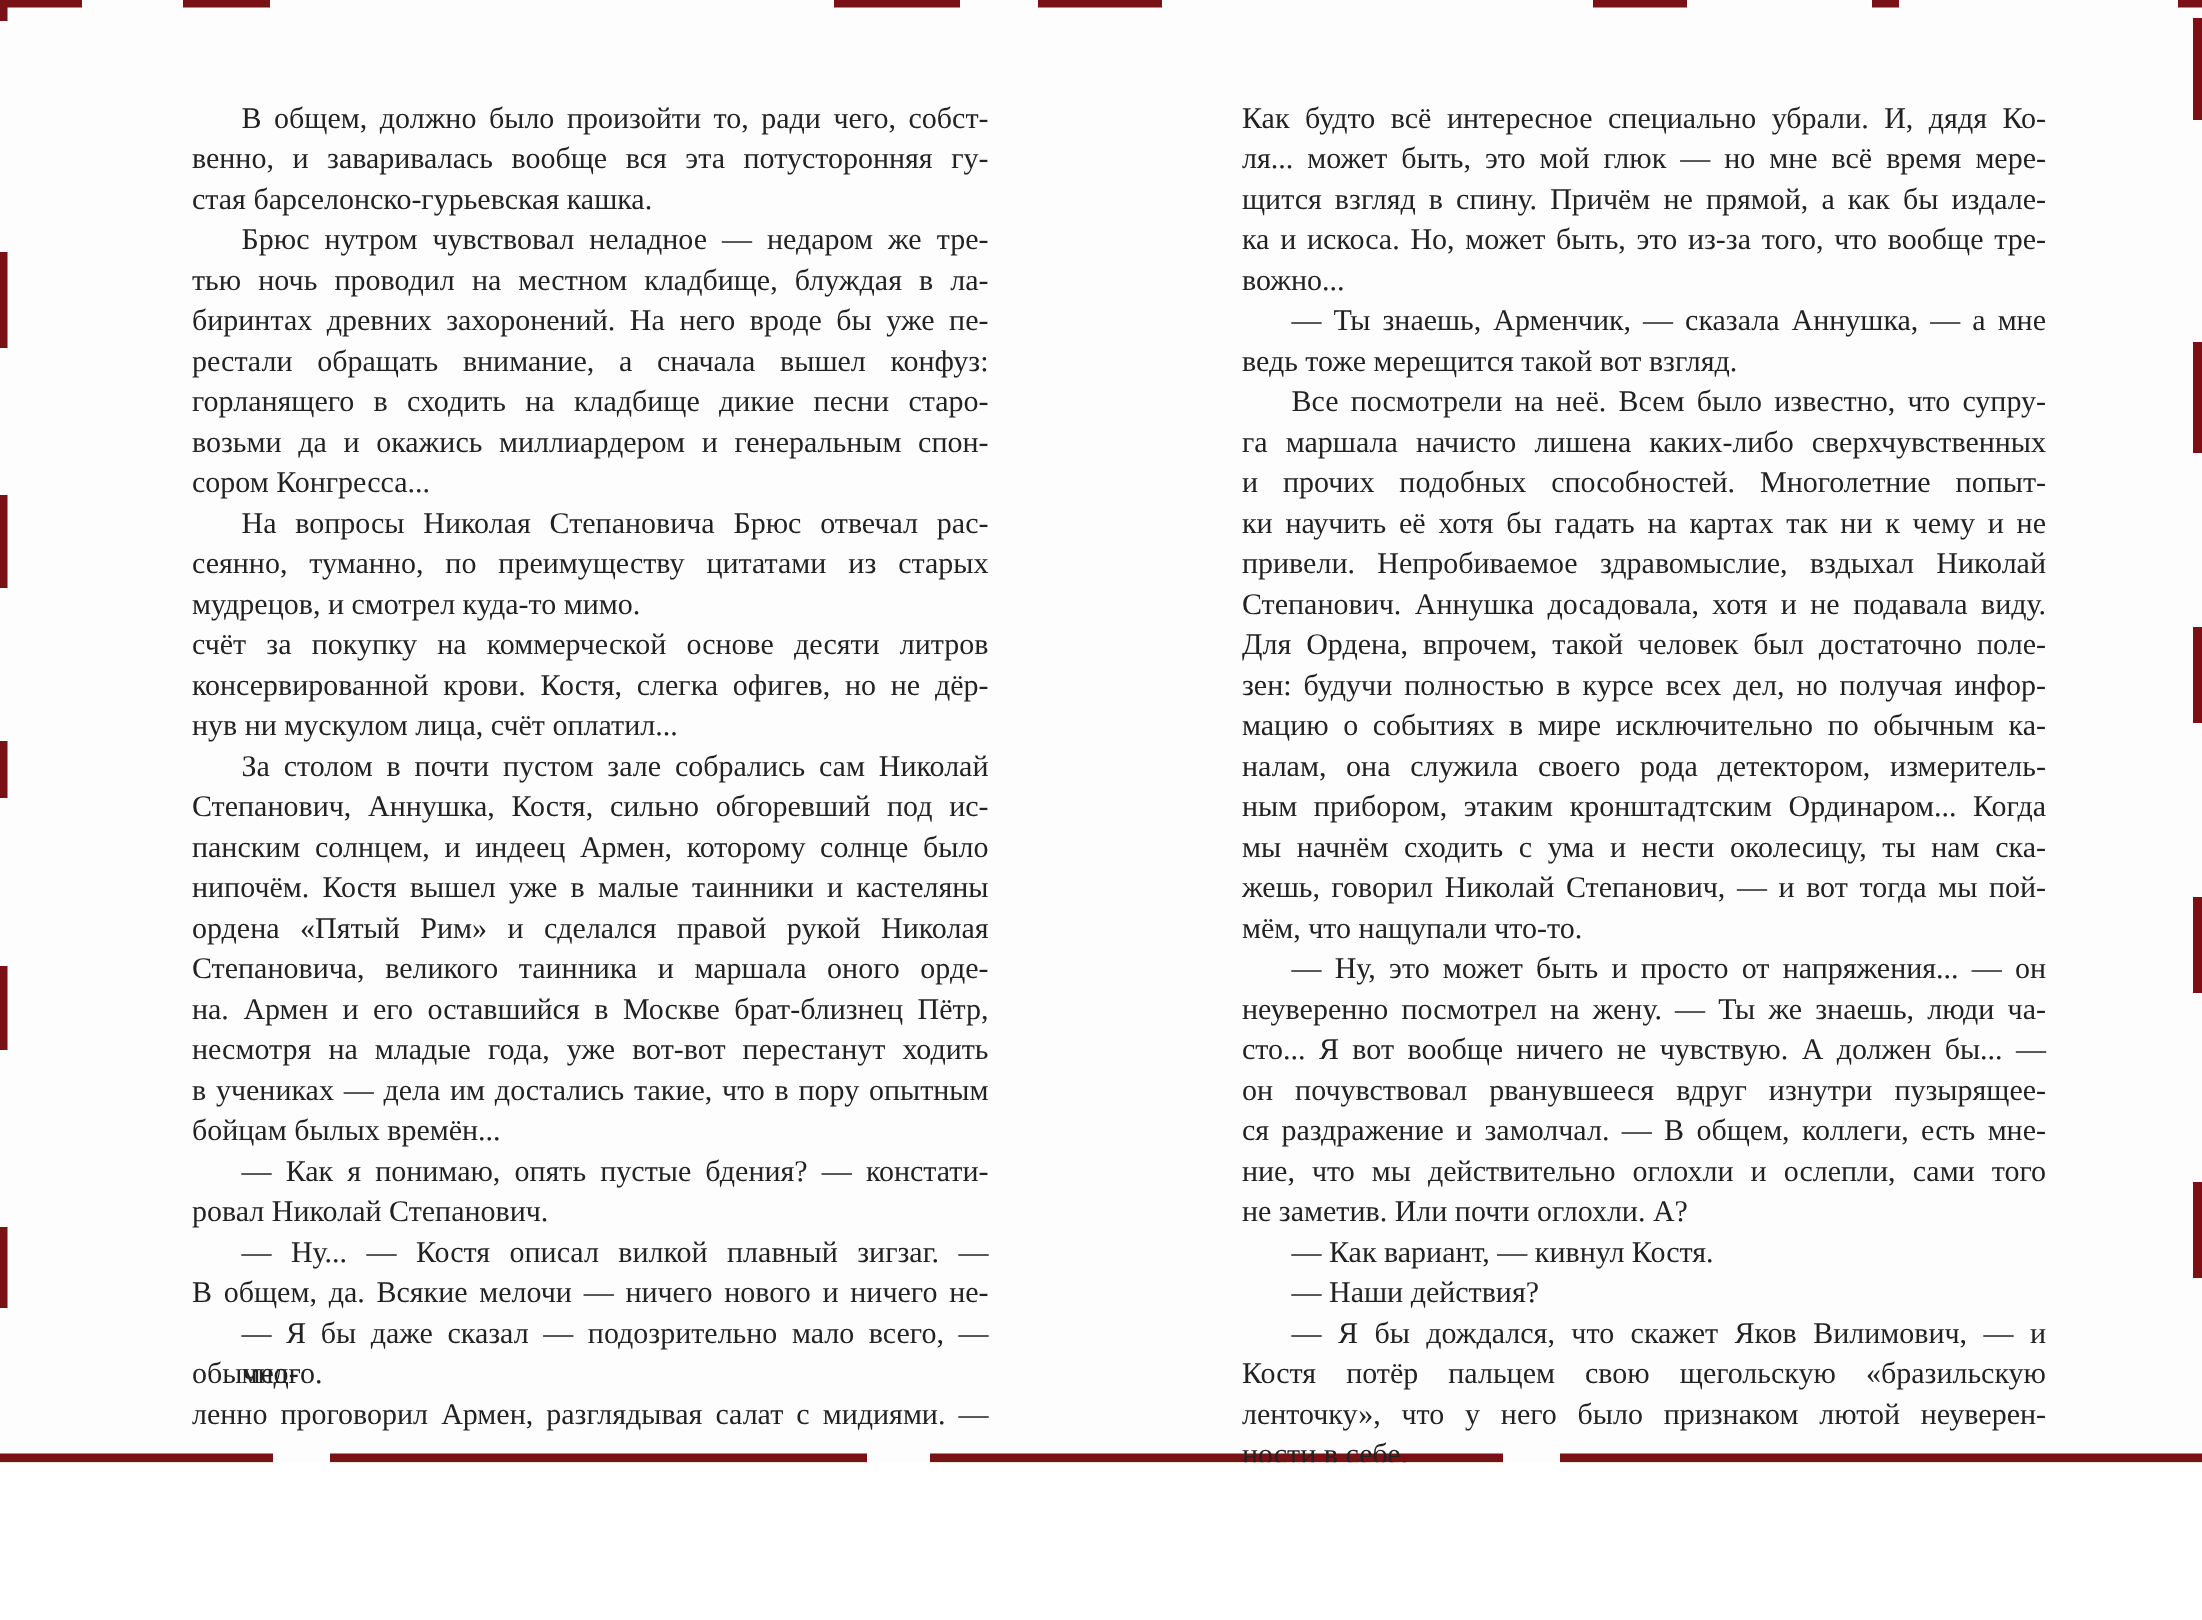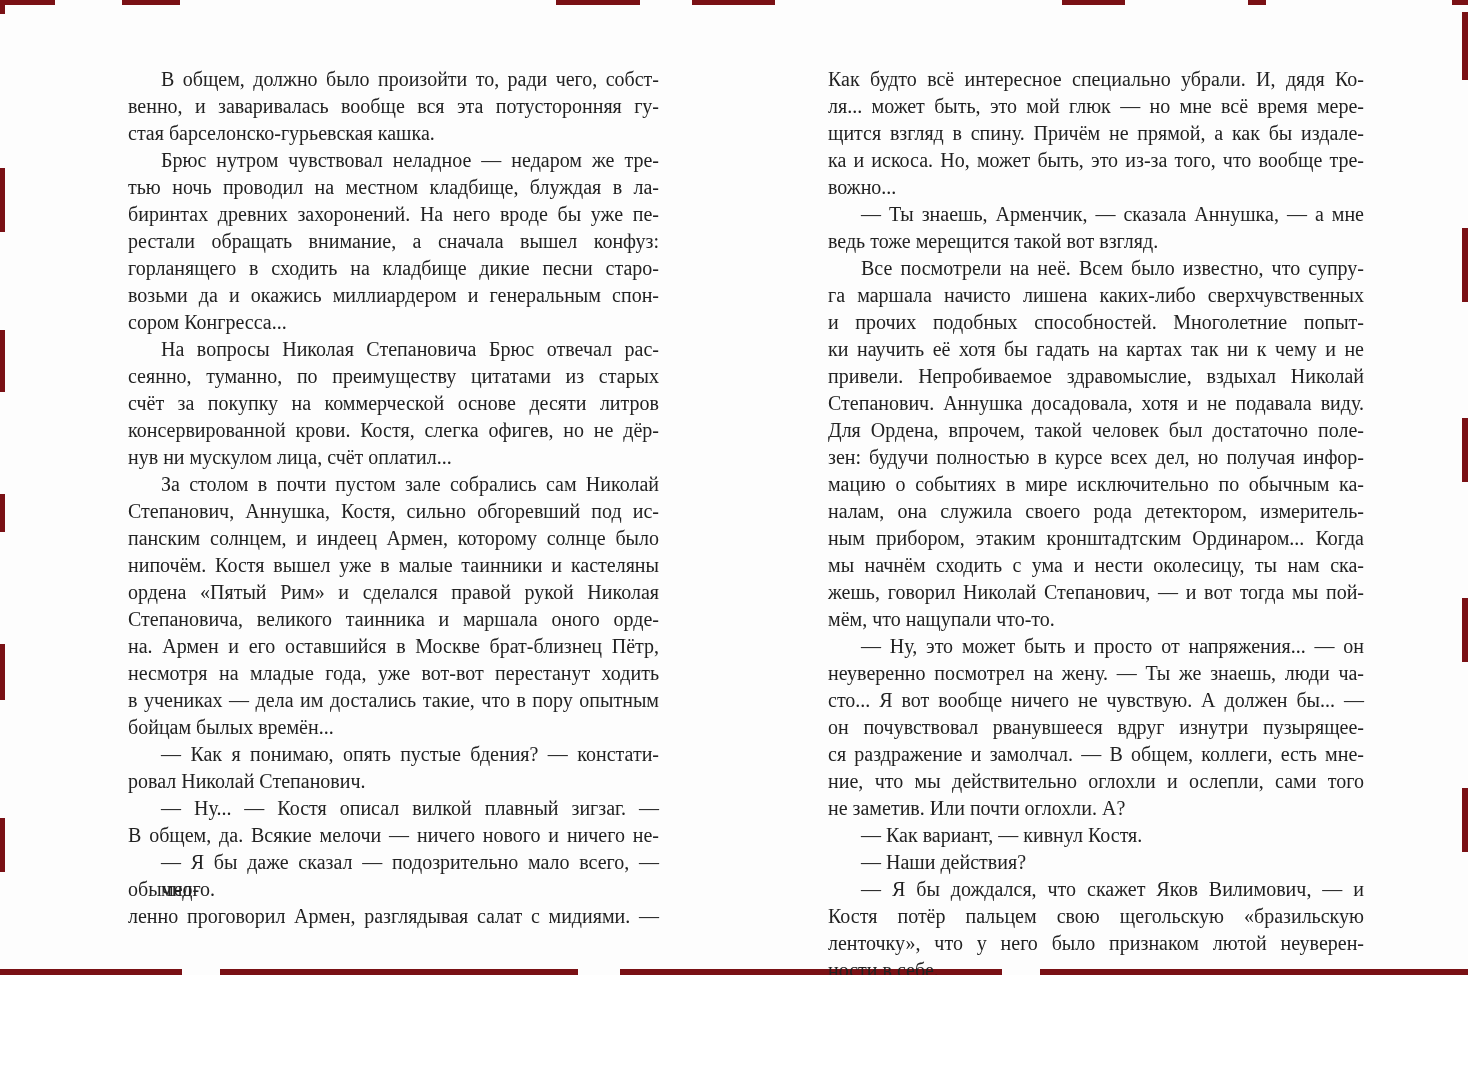--- a/index.html
+++ b/index.html
@@ -96,20 +96,21 @@
         <div class="line para-end">стая барселонско-гурьевская кашка.</div>
         <div class="line indent">Брюс нутром чувствовал неладное — недаром же тре-</div>
         <div class="line">тью ночь проводил на местном кладбище, блуждая в ла-</div>
         <div class="line">биринтах древних захоронений. На него вроде бы уже пе-</div>
         <div class="line">рестали обращать внимание, а сначала вышел конфуз:</div>
         <div class="line">горланящего в сходить на кладбище дикие песни старо-</div>
         <div class="line">возьми да и окажись миллиардером и генеральным спон-</div>
         <div class="line para-end">сором Конгресса...</div>
         <div class="line indent">На вопросы Николая Степановича Брюс отвечал рас-</div>
         <div class="line">сеянно, туманно, по преимуществу цитатами из старых</div>
+        <div class="line para-end">мудрецов, и смотрел куда-то мимо.</div>
         <div class="line">счёт за покупку на коммерческой основе десяти литров</div>
         <div class="line">консервированной крови. Костя, слегка офигев, но не дёр-</div>
         <div class="line para-end">нув ни мускулом лица, счёт оплатил...</div>
         <div class="line indent">За столом в почти пустом зале собрались сам Николай</div>
         <div class="line">Степанович, Аннушка, Костя, сильно обгоревший под ис-</div>
         <div class="line">панским солнцем, и индеец Армен, которому солнце было</div>
         <div class="line">нипочём. Костя вышел уже в малые таинники и кастеляны</div>
         <div class="line">ордена «Пятый Рим» и сделался правой рукой Николая</div>
         <div class="line">Степановича, великого таинника и маршала оного орде-</div>
         <div class="line">на. Армен и его оставшийся в Москве брат-близнец Пётр,</div>

